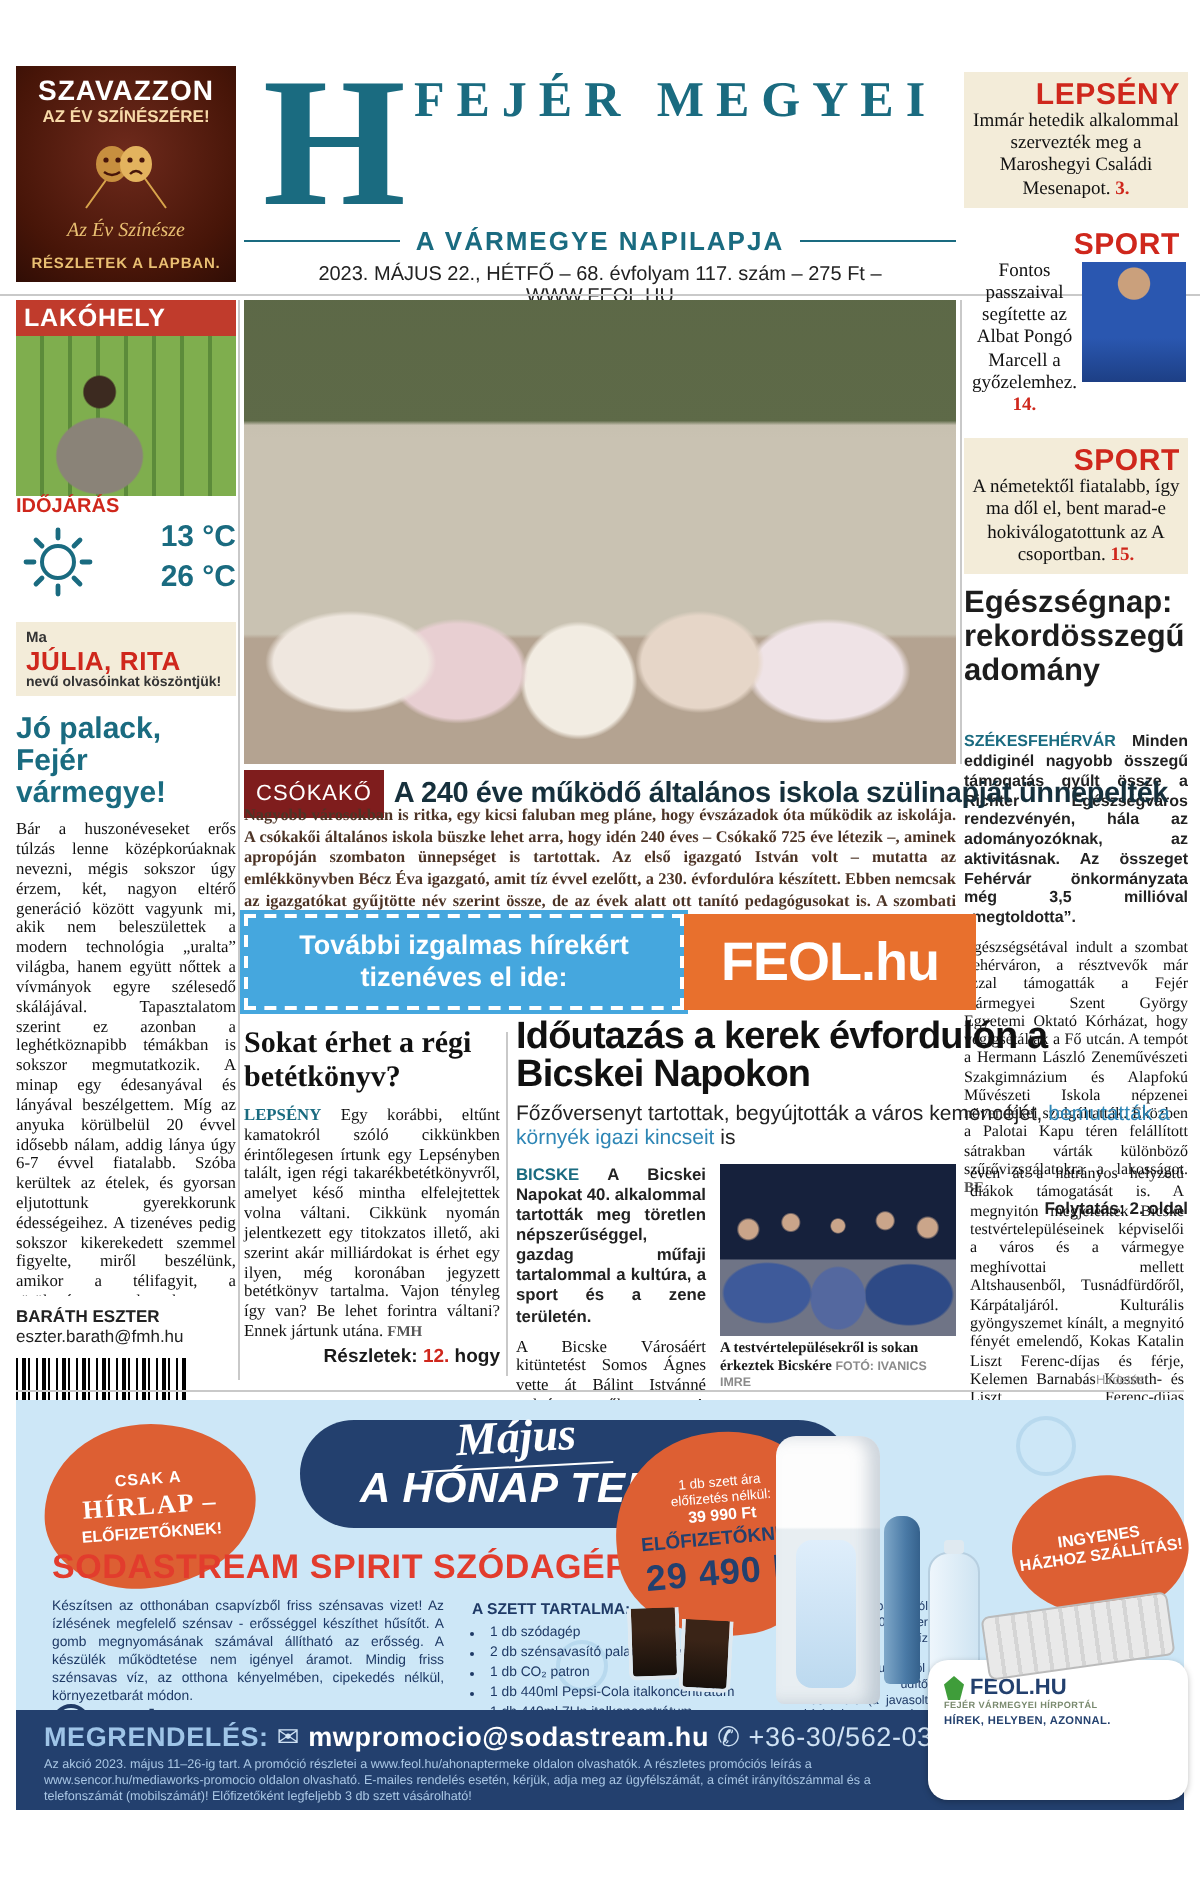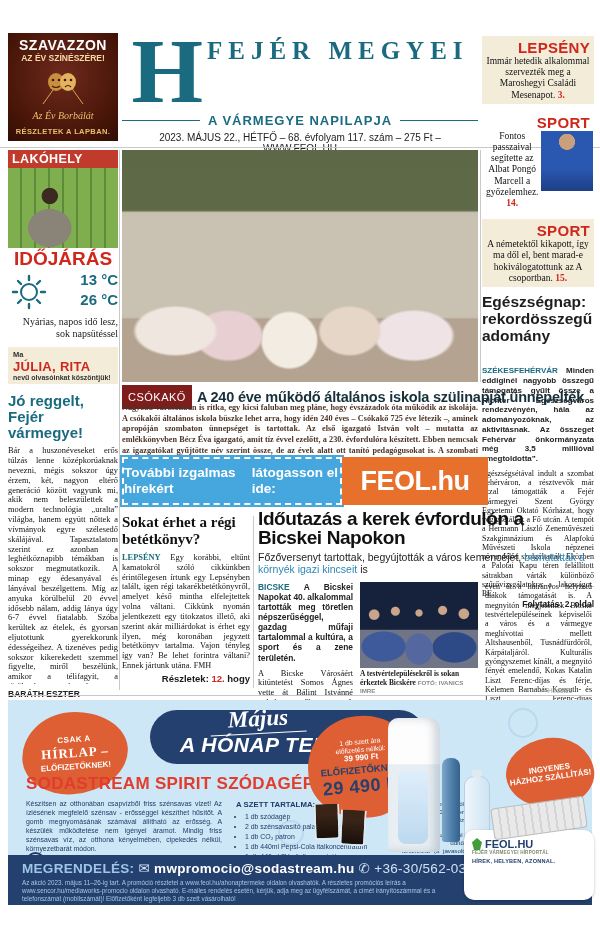--- a/index.html
+++ b/index.html
@@ -53,21 +53,21 @@
 
   
   .lrail{left:8px;top:150px;width:110px;}
   .lak-banner{background:#c03b2c;color:#fff;font-weight:900;font-size:12.5px;padding:2px 4px;letter-spacing:.4px;}
   .ph-lak{height:80px;background:
     radial-gradient(circle at 38% 35%,#3c2a20 0 9%,transparent 10%),
     radial-gradient(ellipse at 38% 75%,#8a8378 0 22%,transparent 23%),
     repeating-linear-gradient(90deg,#7fae4e 0 12px,#5c8b3a 12px 14px),
     repeating-linear-gradient(0deg,#7fae4e 0 10px,#4f7a31 10px 12px);}
   .lak-cap{font-family:"Liberation Serif",serif;font-weight:700;font-size:9.5px;line-height:1.2;margin:3px 0 8px;}
-  .wx-title{color:#cf271c;font-weight:900;font-size:19px;text-align:center;}
+  .wx-title{color:#cf271c;font-weight:900;font-size:10px;text-align:left;}
   .wx-row{position:relative;min-height:44px;}
   .wx-sun{position:absolute;left:2px;top:2px;}
   .wx-temp{font-size:15px;font-weight:900;color:#1a6b80;text-align:right;line-height:1.35;}
   .wx-desc{font-family:"Liberation Serif",serif;font-size:10px;text-align:right;line-height:1.15;margin-top:2px;}
   .nameday{background:#f3ecd9;padding:3px 5px;margin-top:8px;}
   .nd-ma{font-size:7.5px;font-weight:700;color:#333;}
   .nd-names{font-size:13px;font-weight:900;color:#cf271c;letter-spacing:.3px;}
   .nd-sub{font-size:7px;font-weight:700;color:#333;}
   .greeting{color:#1a6b80;font-size:15px;font-weight:900;line-height:1.05;margin:9px 0 6px;}
   .opinion{font-family:"Liberation Serif",serif;font-size:8.4px;line-height:1.17;text-align:justify;color:#111;max-height:238px;overflow:hidden;}
@@ -88,21 +88,21 @@
   .storybar{left:122px;top:385px;width:356px;display:flex;align-items:center;gap:5px;}
   .story-label{background:#7f1d1d;color:#fff;font-weight:400;font-size:11px;padding:6px 6px;letter-spacing:.5px;flex:0 0 auto;}
   .story-h{font-size:14.5px;font-weight:900;color:#16303c;letter-spacing:-.2px;white-space:nowrap;}
   .storybody{left:122px;top:403px;width:356px;font-family:"Liberation Serif",serif;font-weight:700;font-size:8.2px;line-height:1.3;text-align:justify;color:#4d3426;}
   .story-more{color:#1a6b80;font-weight:900;font-family:"Liberation Sans",sans-serif;font-size:8px;}
   .sq{display:inline-block;width:4px;height:7px;background:#1a6b80;margin-right:1px;vertical-align:-1px;}
   .story-credit{color:#8a8a8a;font-size:6.5px;font-weight:700;font-family:"Liberation Sans",sans-serif;margin-left:6px;}
 
   
   .banner{left:122px;top:457px;width:366px;height:48px;display:flex;}
-  .banner-blue{flex:1;background:#45a7de;border:2px dashed #fff;box-shadow:0 0 0 2px #45a7de;display:flex;flex-direction:row;align-items:center;justify-content:center;color:#fff;font-weight:800;font-size:13.5px;line-height:1.15;}
+  .banner-blue{flex:1;background:#45a7de;border:2px dashed #fff;box-shadow:0 0 0 2px #45a7de;display:flex;flex-direction:column;align-items:center;justify-content:center;color:#fff;font-weight:800;font-size:13.5px;line-height:1.15;}
   .banner-orange{flex:0 0 146px;background:#e8702d;display:flex;align-items:center;justify-content:center;color:#fff;font-weight:900;font-size:27px;letter-spacing:-.5px;}
 
   
   .betet{left:122px;top:514px;width:128px;}
   .betet-h{font-family:"Liberation Serif",serif;font-weight:700;font-size:15px;line-height:1.1;color:#111;}
   .smallbody{font-family:"Liberation Serif",serif;font-size:8.4px;line-height:1.17;text-align:justify;color:#111;}
   .betet .smallbody{margin-top:6px;}
   .details{font-size:9.5px;font-weight:700;text-align:right;margin-top:2px;}
   .bicske{left:258px;top:509px;width:334px;}
   .bicske-h{font-size:19px;font-weight:900;color:#111;letter-spacing:-.4px;line-height:1;}
@@ -193,21 +193,21 @@
         <path d="M6 34 L26 6 L46 34" fill="none" stroke="#d8a44b" stroke-width="1"></path>
         <ellipse cx="19" cy="12" rx="8" ry="9" fill="#c78f3f"></ellipse>
         <ellipse cx="31" cy="12" rx="8" ry="9" fill="#e3b35e"></ellipse>
         <circle cx="16" cy="10" r="1.3" fill="#47150a"></circle>
           <circle cx="22" cy="10" r="1.3" fill="#47150a"></circle>
         <circle cx="28" cy="10" r="1.3" fill="#47150a"></circle>
           <circle cx="34" cy="10" r="1.3" fill="#47150a"></circle>
         <path d="M15 16 q4 3 8 0" stroke="#47150a" stroke-width="1.2" fill="none"></path>
         <path d="M28 17 q3 -3 6 0" stroke="#47150a" stroke-width="1.2" fill="none"></path>
       </svg>
-      <div class="promo-badge">Az Év Borbálát</div>
+      <div class="promo-badge">Az Év Színésze</div>
     </div>
     <div class="promo-foot">RÉSZLETEK A LAPBAN.</div>
   </div>
 
   <div class="abs masthead">
     <div class="mh-row">
       <span class="mh-initial">H</span>
       <span class="mh-col">
         <span class="mh-top">FEJÉR MEGYEI</span>
       </span>
@@ -231,21 +231,21 @@
     </div>
     <div class="rbox">
       <div class="rtitle">SPORT</div>
       <div class="sportrow">
         <div class="rtext"><span>Fontos passzaival segítette az Albat Pongó Marcell a győzelemhez. </span><span class="pgnum">14.</span></div>
         <div class="ph-player"></div>
       </div>
     </div>
     <div class="rbox beige">
       <div class="rtitle">SPORT</div>
-      <div class="rtext"><span>A németektől kikapott, így ma dől el, bent marad-e hokiválogatottunk az A csoportban. </span><span class="pgnum">15.</span></div>
+      <div class="rtext"><span>A németektől fiatalabb, így ma dől el, bent marad-e hokiválogatottunk az A csoportban. </span><span class="pgnum">15.</span></div>
     </div>
     <div class="health">
       <div class="health-h">Egészségnap: rekordösszegű adomány</div>
       <div class="health-lead"><span class="city">SZÉKESFEHÉRVÁR</span><span> Minden eddiginél nagyobb összegű támogatás gyűlt össze a Richter Egészségváros rendezvényén, hála az adományozóknak, az aktivitásnak. Az összeget Fehérvár önkormányzata még 3,5 millióval „megtoldotta”.</span></div>
       <div class="health-body"><span>Egészségsétával indult a szombat Fehérváron, a résztvevők már azzal támogatták a Fejér Vármegyei Szent György Egyetemi Oktató Kórházat, hogy végigsétáltak a Fő utcán. A tempót a Hermann László Zeneművészeti Szakgimnázium és Alapfokú Művészeti Iskola népzenei növendékei szolgáltatták. Eközben a Palotai Kapu téren felállított sátrakban várták különböző szűrővizsgálatokra a lakosságot.</span> <span class="sig">BE</span></div>
       <div class="cont">Folytatás: 2. oldal</div>
     </div>
   </div>
 
   <div class="abs lrail">
@@ -264,48 +264,47 @@
             <line x1="8" y1="9" x2="11" y2="12"></line>
               <line x1="27" y1="28" x2="30" y2="31"></line>
             <line x1="8" y1="31" x2="11" y2="28"></line>
               <line x1="27" y1="12" x2="30" y2="9"></line>
           </g>
         </svg>
       </span>
       <div class="wx-temp">13 °C</div>
       <div class="wx-temp">26 °C</div>
     </div>
-    <div class="wx-desc">Nyárias, napos idő lesz, sok napsütéssel</div>
     <div class="nameday">
       <div class="nd-ma">Ma</div>
       <div class="nd-names">JÚLIA, RITA</div>
       <div class="nd-sub">nevű olvasóinkat köszöntjük!</div>
     </div>
-    <div class="greeting">Jó reggelt, Fejér vármegye!</div>
+    <div class="greeting">Jó palack, Fejér vármegye!</div>
     <div class="opinion">Bár a huszonéveseket erős túlzás lenne középkorúaknak nevezni, mégis sokszor úgy érzem, két, nagyon eltérő generáció között vagyunk mi, akik nem beleszülettek a modern technológia „uralta” világba, hanem együtt nőttek a vívmányok egyre szélesedő skálájával. Tapasztalatom szerint ez azonban a leghétköznapibb témákban is sokszor megmutatkozik. A minap egy édesanyával és lányával beszélgettem. Míg az anyuka körülbelül 20 évvel idősebb nálam, addig lánya úgy 6-7 évvel fiatalabb. Szóba kerültek az ételek, és gyorsan eljutottunk gyerekkorunk édességeihez. A tizenéves pedig sokszor kikerekedett szemmel figyelte, miről beszélünk, amikor a télifagyit, a törökmézet, a medvecukrot vagy a krumplicukrot emlegettük.</div>
     <div class="byline">BARÁTH ESZTER</div>
     <div class="email">eszter.barath@fmh.hu</div>
     <div class="barcode"></div>
   </div>
 
   <div class="abs mainphoto"></div>
   <div class="abs storybar">
     <span class="story-label">CSÓKAKŐ</span>
     <span class="story-h">A 240 éve működő általános iskola szülinapját ünnepelték</span>
   </div>
   <div class="abs storybody">
     <span>Nagyobb városokban is ritka, egy kicsi faluban meg pláne, hogy évszázadok óta működik az iskolája. A csókakői általános iskola büszke lehet arra, hogy idén 240 éves – Csókakő 725 éve létezik –, aminek apropóján szombaton ünnepséget is tartottak. Az első igazgató István volt – mutatta az emlékkönyvben Bécz Éva igazgató, amit tíz évvel ezelőtt, a 230. évfordulóra készített. Ebben nemcsak az igazgatókat gyűjtötte név szerint össze, de az évek alatt ott tanító pedagógusokat is. A szombati ünnepségre meghívták az iskola névadójának Franciaországban élő, de Magyarországon is sokat tartózkodó leszármazottját, Nádasdy Borbálát is. </span>
     <span class="story-more"><span class="sq"></span><span class="sq"></span> <span>Írásunk</span> <span class="pgnum">2. oldal</span></span>
     <span class="story-credit">FOTÓ: NAGY NORBERT</span>
   </div>
 
   <div class="abs banner">
     <div class="banner-blue">
       <span>További izgalmas hírekért</span>
-      <span>látogasson el ide:</span>
+      <span>tizenéves el ide:</span>
     </div>
     <div class="banner-orange">FEOL.hu</div>
   </div>
 
   <div class="abs betet">
     <div class="betet-h">Sokat érhet a régi betétkönyv?</div>
     <div class="smallbody"><span class="city">LEPSÉNY</span><span> Egy korábbi, eltűnt kamatokról szóló cikkünkben érintőlegesen írtunk egy Lepsényben talált, igen régi takarékbetétkönyvről, amelyet késő mintha elfelejtettek volna váltani. Cikkünk nyomán jelentkezett egy titokzatos illető, aki szerint akár milliárdokat is érhet egy ilyen, még koronában jegyzett betétkönyv tartalma. Vajon tényleg így van? Be lehet forintra váltani? Ennek jártunk utána. </span><b class="sig">FMH</b></div>
     <div class="details"><span>Részletek:</span> <span class="pgnum">12.</span> <span>hogy</span></div>
   </div>
   <div class="rule-v" style="left:253px;top:516px;height:172px;"></div>

